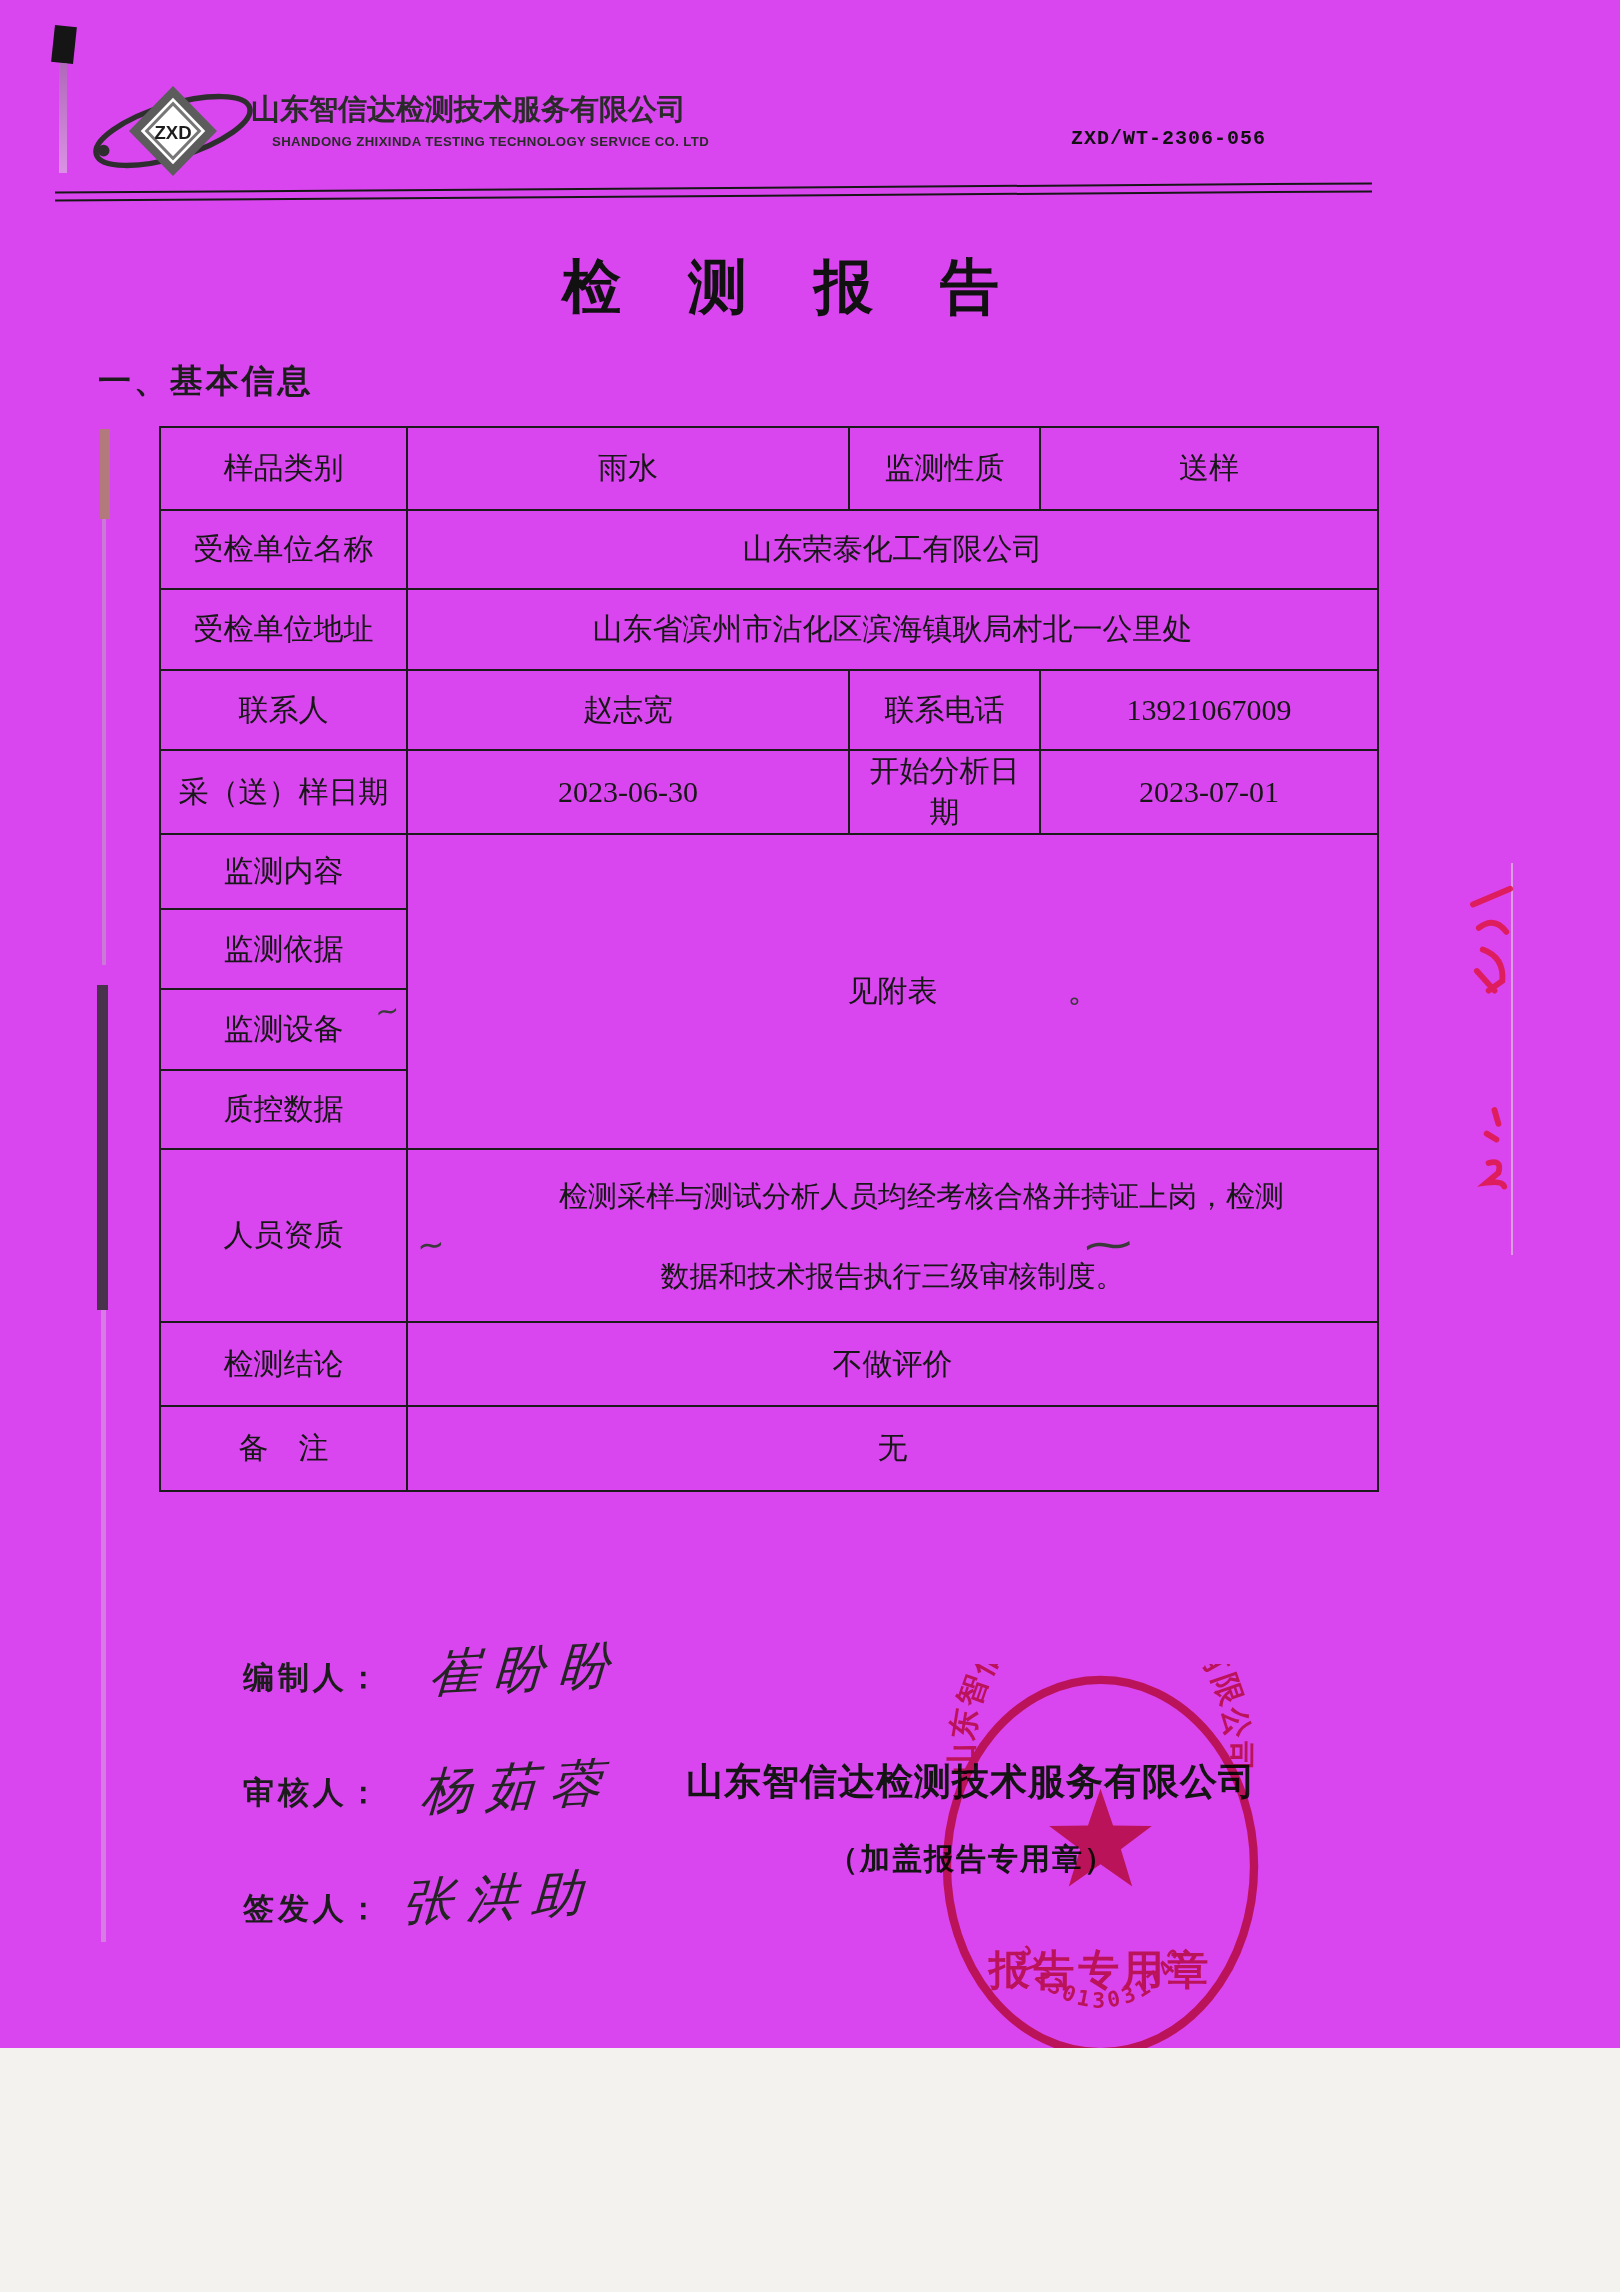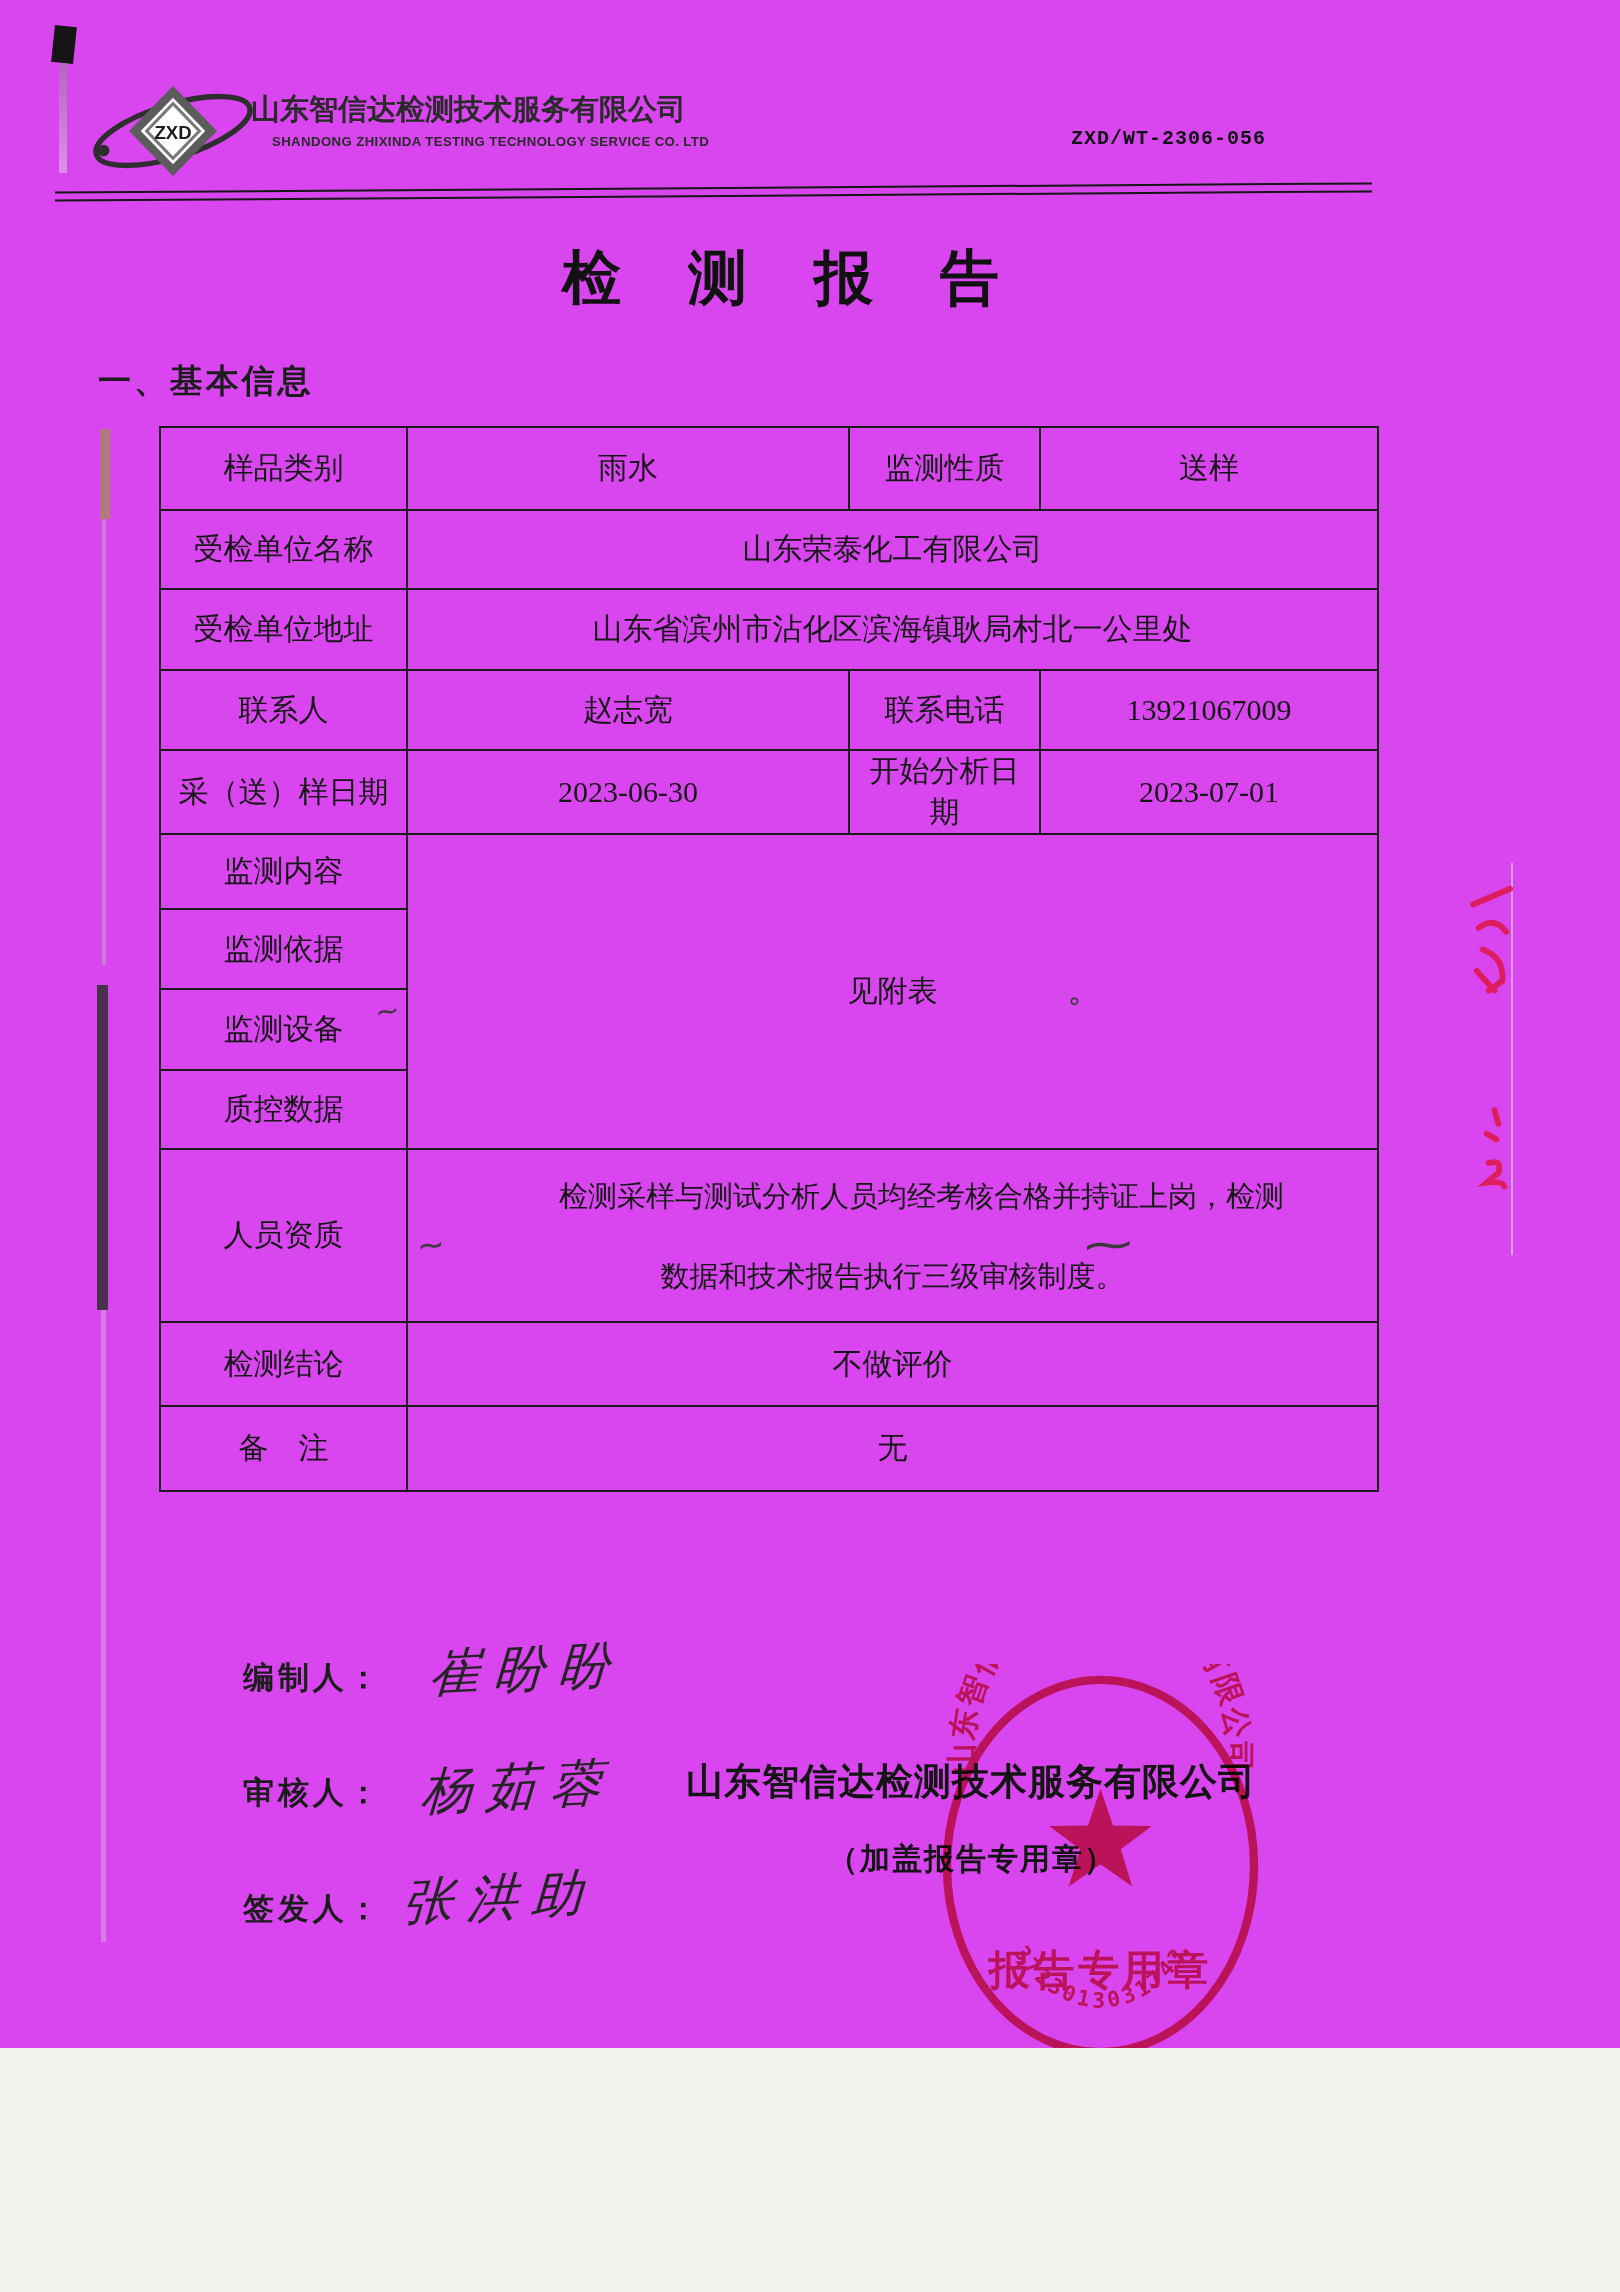--- a/index.html
+++ b/index.html
@@ -31,21 +31,21 @@
     font-family:"Liberation Mono","DejaVu Sans Mono",monospace;
     font-size:20px;font-weight:700;letter-spacing:1px;white-space:nowrap;color:#111;
   }
   .header-rule{
     position:absolute;left:55px;top:187px;width:1317px;height:5.9px;
     border-top:2.9px solid #161616;border-bottom:2.5px solid #161616;
     transform:rotate(-0.4deg);
   }
   
   .report-title{
-    position:absolute;left:562px;top:239px;
+    position:absolute;left:562px;top:248px;
     font-size:59px;font-weight:700;letter-spacing:67px;white-space:nowrap;color:#111;
   }
   .section-heading{
     position:absolute;left:98px;top:359px;
     font-size:33px;font-weight:600;letter-spacing:2.9px;white-space:nowrap;
   }
   
   table.info{
     position:absolute;left:159px;top:426px;
     width:1218px;height:1064px;

